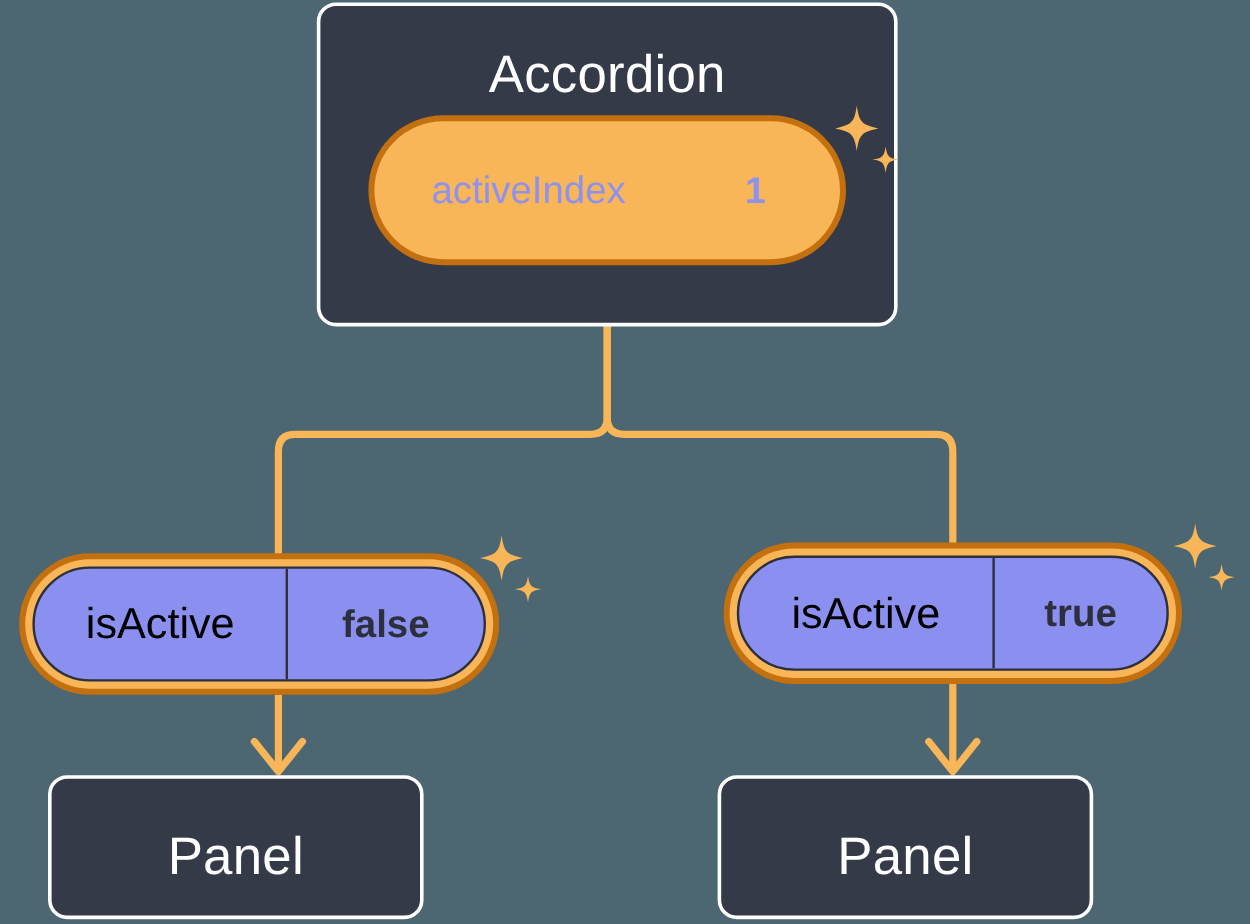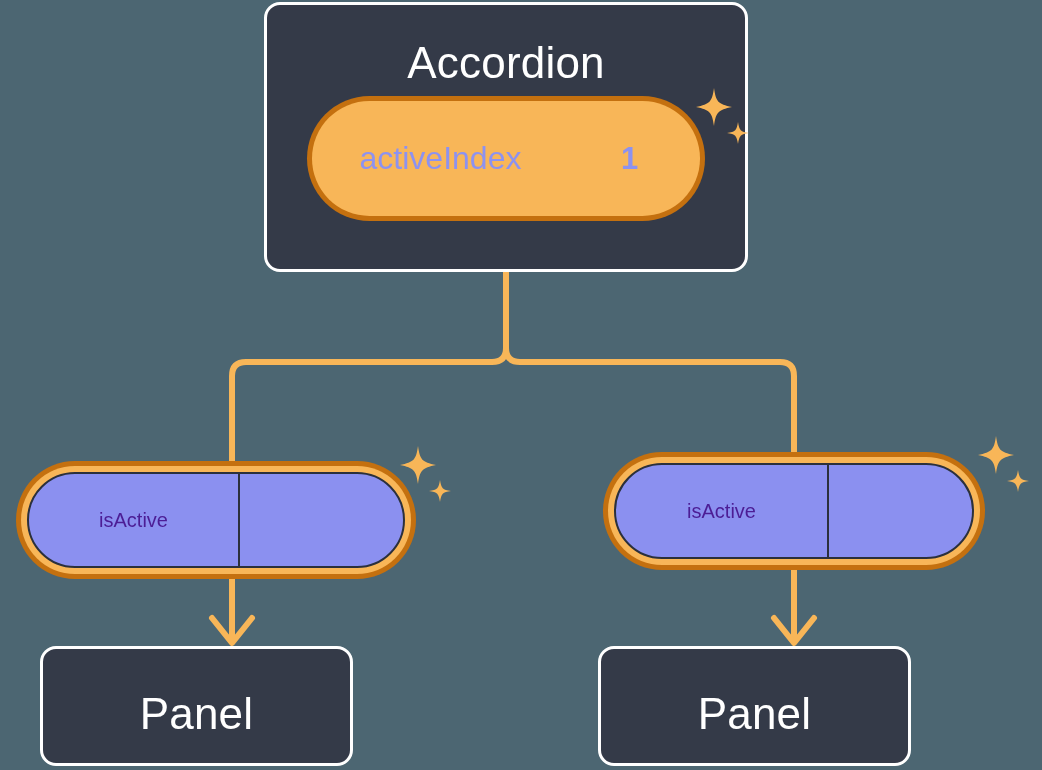--- a/index.html
+++ b/index.html
@@ -121,22 +121,22 @@
     font-size: 31px;
     font-weight: 700;
   }
 
   
   .pill-purple .pill-inner {
     background: #8b90f0;
     border: 2px solid #2b303c;
   }
   .pill-purple .pill-key {
-    color: #4c1d95;
-    font-size: 20px;
+    color: #000000;
+    font-size: 36px;
     border-right: 2px solid #2b303c;
   }
   .pill-purple .pill-val {
     color: #2b303c;
     font-size: 32px;
     font-weight: 700;
   }
 
   #pill-left {
     left: 16px;
@@ -211,37 +211,39 @@
 
   <svg id="sparkles-accordion" class="sparkle-group" viewBox="0 0 72 72">
     <path d="M 26 4 C 28 18 30 20 44 23 C 30 26 28 28 26 42 C 24 28 22 26 8 23 C 22 20 24 18 26 4 Z" fill="#f8b658"></path>
     <path d="M 50 38 C 51.3 46.5 52.5 47.7 61 49 C 52.5 50.3 51.3 51.5 50 60 C 48.7 51.5 47.5 50.3 39 49 C 47.5 47.7 48.7 46.5 50 38 Z" fill="#f8b658"></path>
   </svg>
 
   <div id="pill-left" class="pill-outer pill-purple">
     <div class="pill-mid">
       <div class="pill-inner">
         <div class="pill-key">isActive</div>
+        <div class="pill-val">false</div>
       </div>
     </div>
   </div>
 
   <svg id="sparkles-left" class="sparkle-group" viewBox="0 0 72 72">
     <path d="M 26 6 C 28 20 30 22 44 25 C 30 28 28 30 26 44 C 24 30 22 28 8 25 C 22 22 24 20 26 6 Z" fill="#f8b658"></path>
     <path d="M 48 40 C 49.3 48.5 50.5 49.7 59 51 C 50.5 52.3 49.3 53.5 48 62 C 46.7 53.5 45.5 52.3 37 51 C 45.5 49.7 46.7 48.5 48 40 Z" fill="#f8b658"></path>
   </svg>
 
   <div id="panel-left" class="node-box panel-box">
     <div class="node-title">Panel</div>
   </div>
 
   <div id="pill-right" class="pill-outer pill-purple">
     <div class="pill-mid">
       <div class="pill-inner">
         <div class="pill-key">isActive</div>
+        <div class="pill-val">true</div>
       </div>
     </div>
   </div>
 
   <svg id="sparkles-right" class="sparkle-group" viewBox="0 0 72 72">
     <path d="M 24 6 C 26 20 28 22 42 25 C 28 28 26 30 24 44 C 22 30 20 28 6 25 C 20 22 22 20 24 6 Z" fill="#f8b658"></path>
     <path d="M 46 40 C 47.3 48.5 48.5 49.7 57 51 C 48.5 52.3 47.3 53.5 46 62 C 44.7 53.5 43.5 52.3 35 51 C 43.5 49.7 44.7 48.5 46 40 Z" fill="#f8b658"></path>
   </svg>
 
   <div id="panel-right" class="node-box panel-box">

